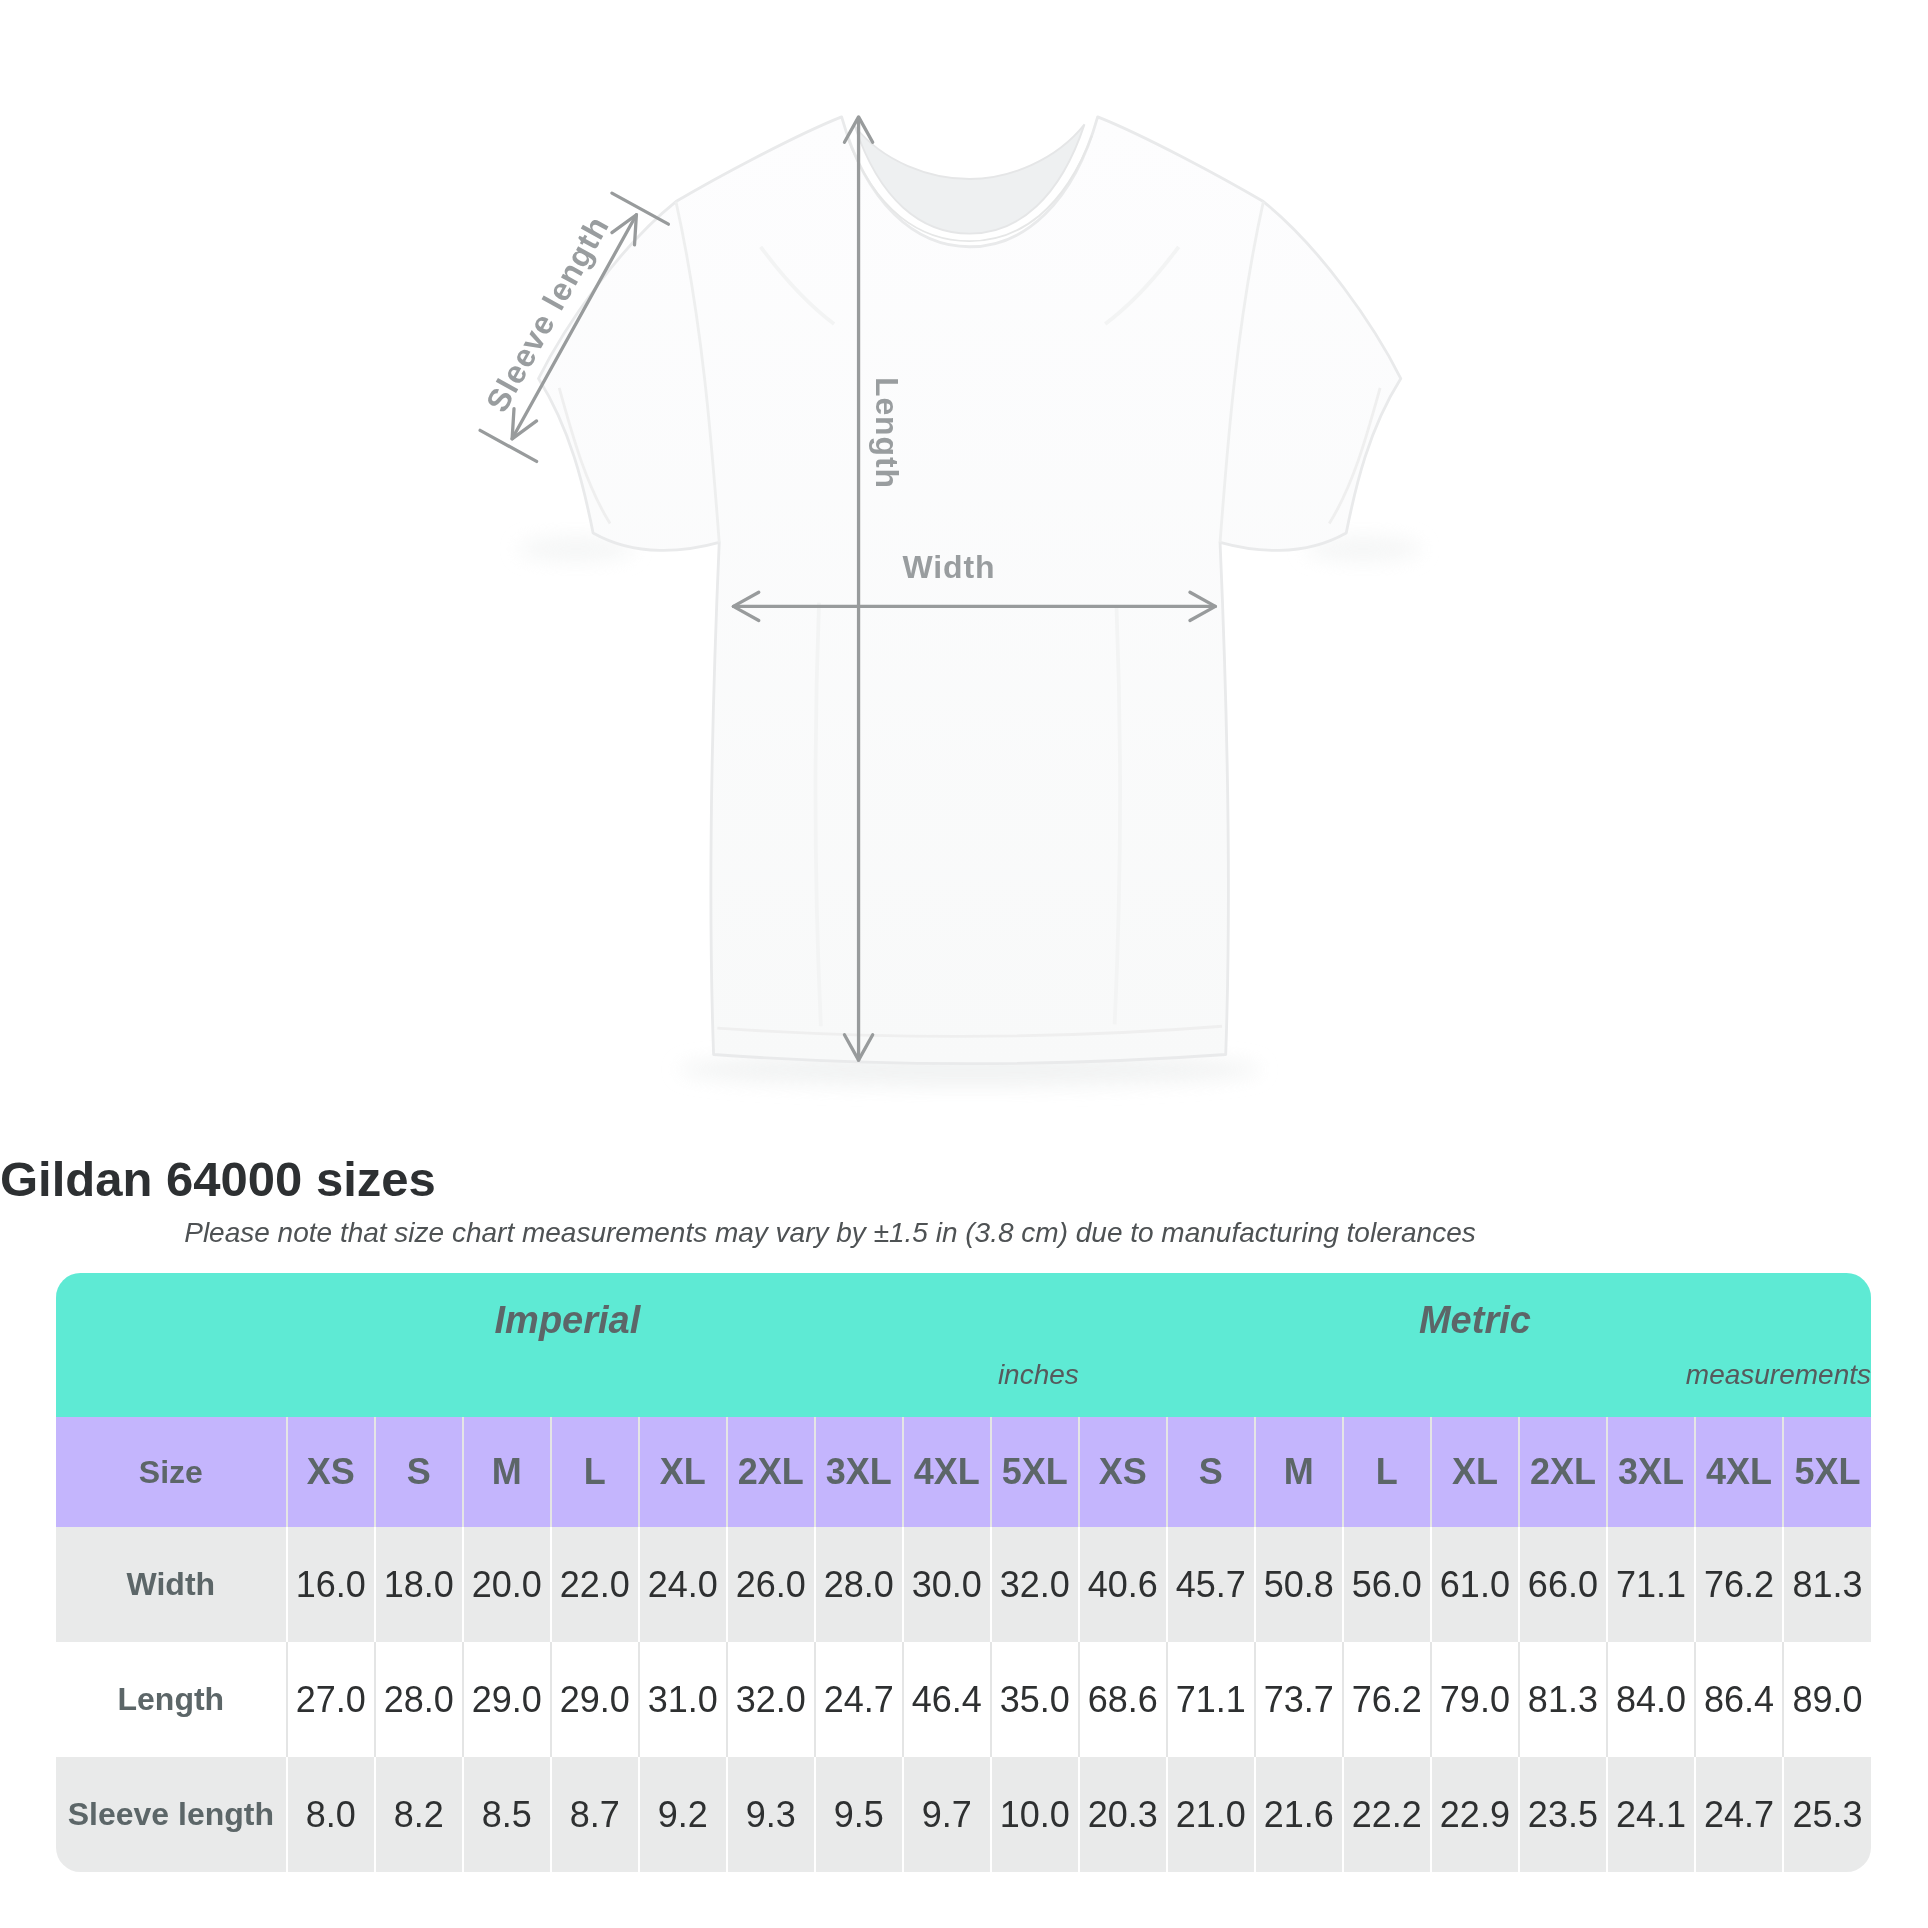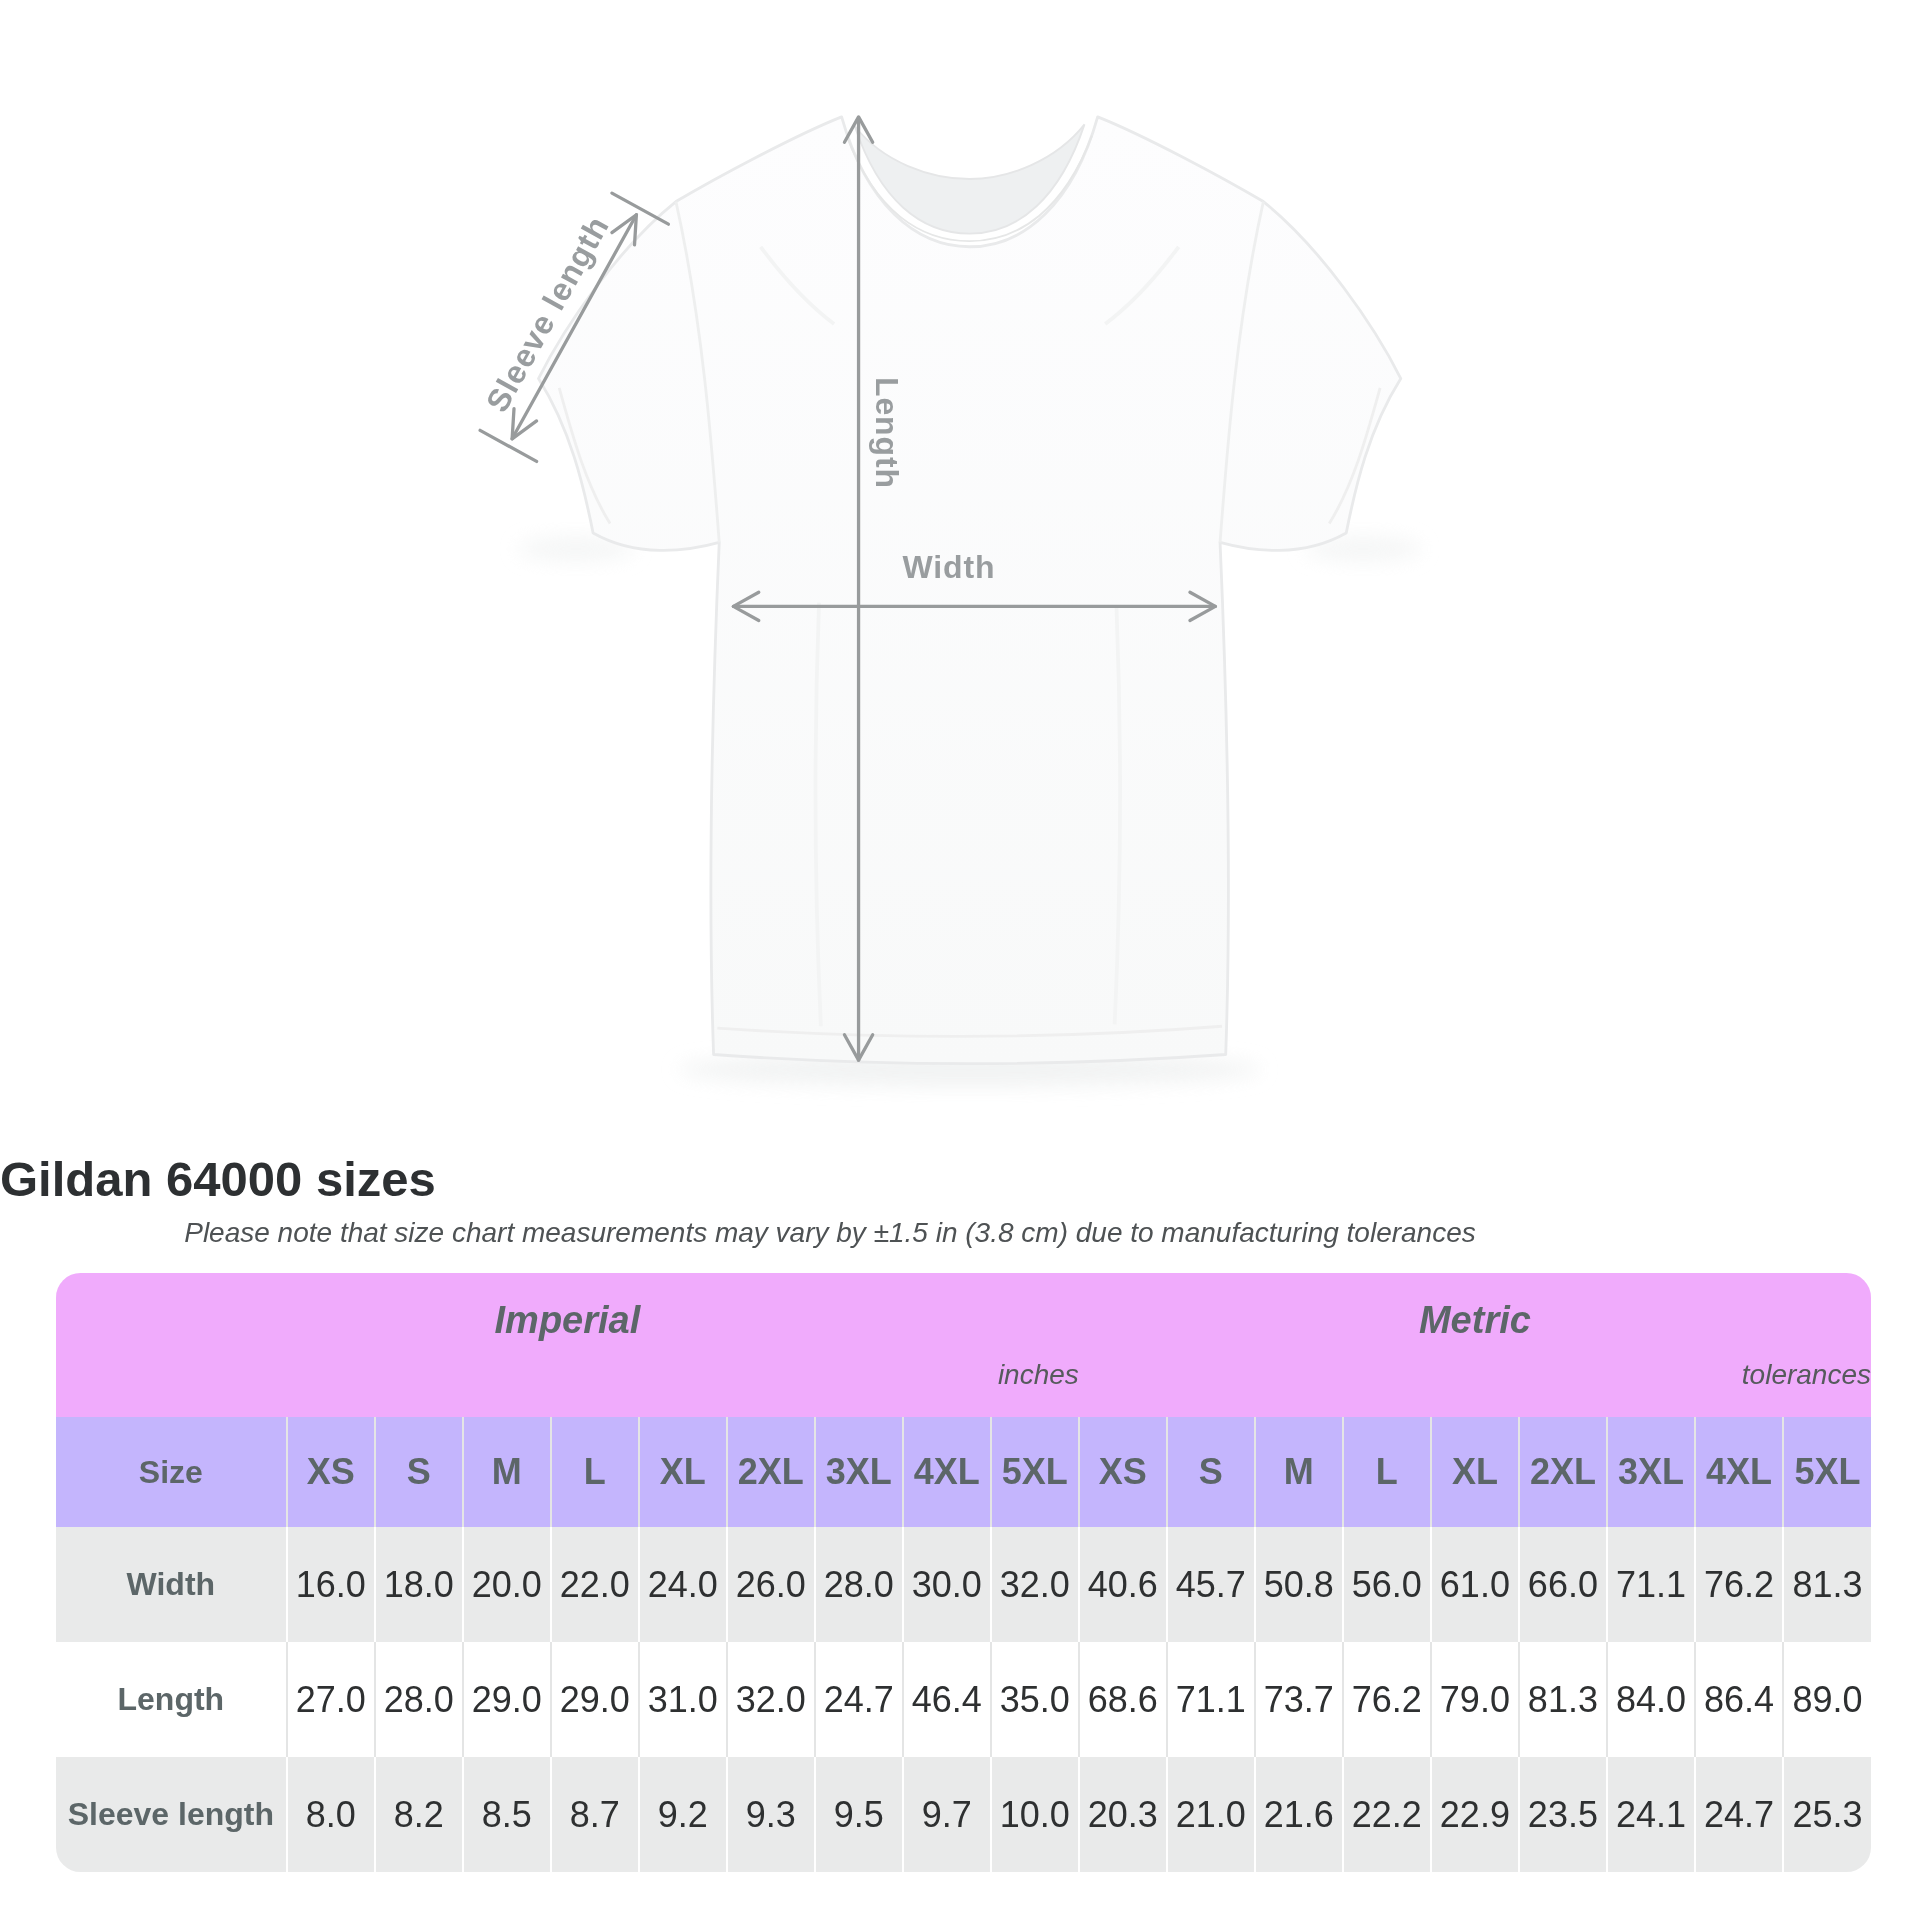--- a/index.html
+++ b/index.html
@@ -31,21 +31,21 @@
     position:absolute;left:56px;top:1273px;width:1815px;height:599px;
     border-radius:24.5px;overflow:hidden;background:#ffffff;
   }
   table.size-table{
     width:100%;height:100%;border-collapse:collapse;table-layout:fixed;
   }
   .size-table th,.size-table td{
     padding:0;text-align:center;vertical-align:middle;
   }
   tr.band-row{height:144px;}
-  tr.band-row th{background:#f0abfc;}
+  tr.band-row th{background:#5eead4;}
   .g-name{font-size:38px;font-weight:bold;font-style:italic;color:#5c6668;}
   .g-unit{font-size:28px;font-style:italic;color:#565a5c;margin-top:17px;font-weight:normal;text-align:right;}
   tr.sizes-row{height:110px;}
   tr.sizes-row th{
     background:#c4b5fd;font-size:36px;font-weight:bold;color:#5c6668;
     border-left:2.8px solid #e4e5e5;
   }
   tr.sizes-row th.rowlabel{border-left:none;font-size:32px;}
   tbody tr{height:115px;}
   tbody th.rowlabel{font-size:32px;font-weight:bold;color:#5c6668;}
@@ -167,21 +167,21 @@
         <col style="width:4.8494%">
     </colgroup>
     <thead>
       <tr class="band-row">
         <th colspan="10">
           <div class="g-name">Imperial</div>
           <div class="g-unit">inches</div>
         </th>
         <th colspan="9">
           <div class="g-name">Metric</div>
-          <div class="g-unit">tolerances</div>
+          <div class="g-unit">measurements</div>
         </th>
       </tr>
       <tr class="sizes-row">
         <th class="rowlabel">Size</th>
         <th>XS</th>
         <th>S</th>
         <th>M</th>
         <th>L</th>
         <th>XL</th>
         <th>2XL</th>

